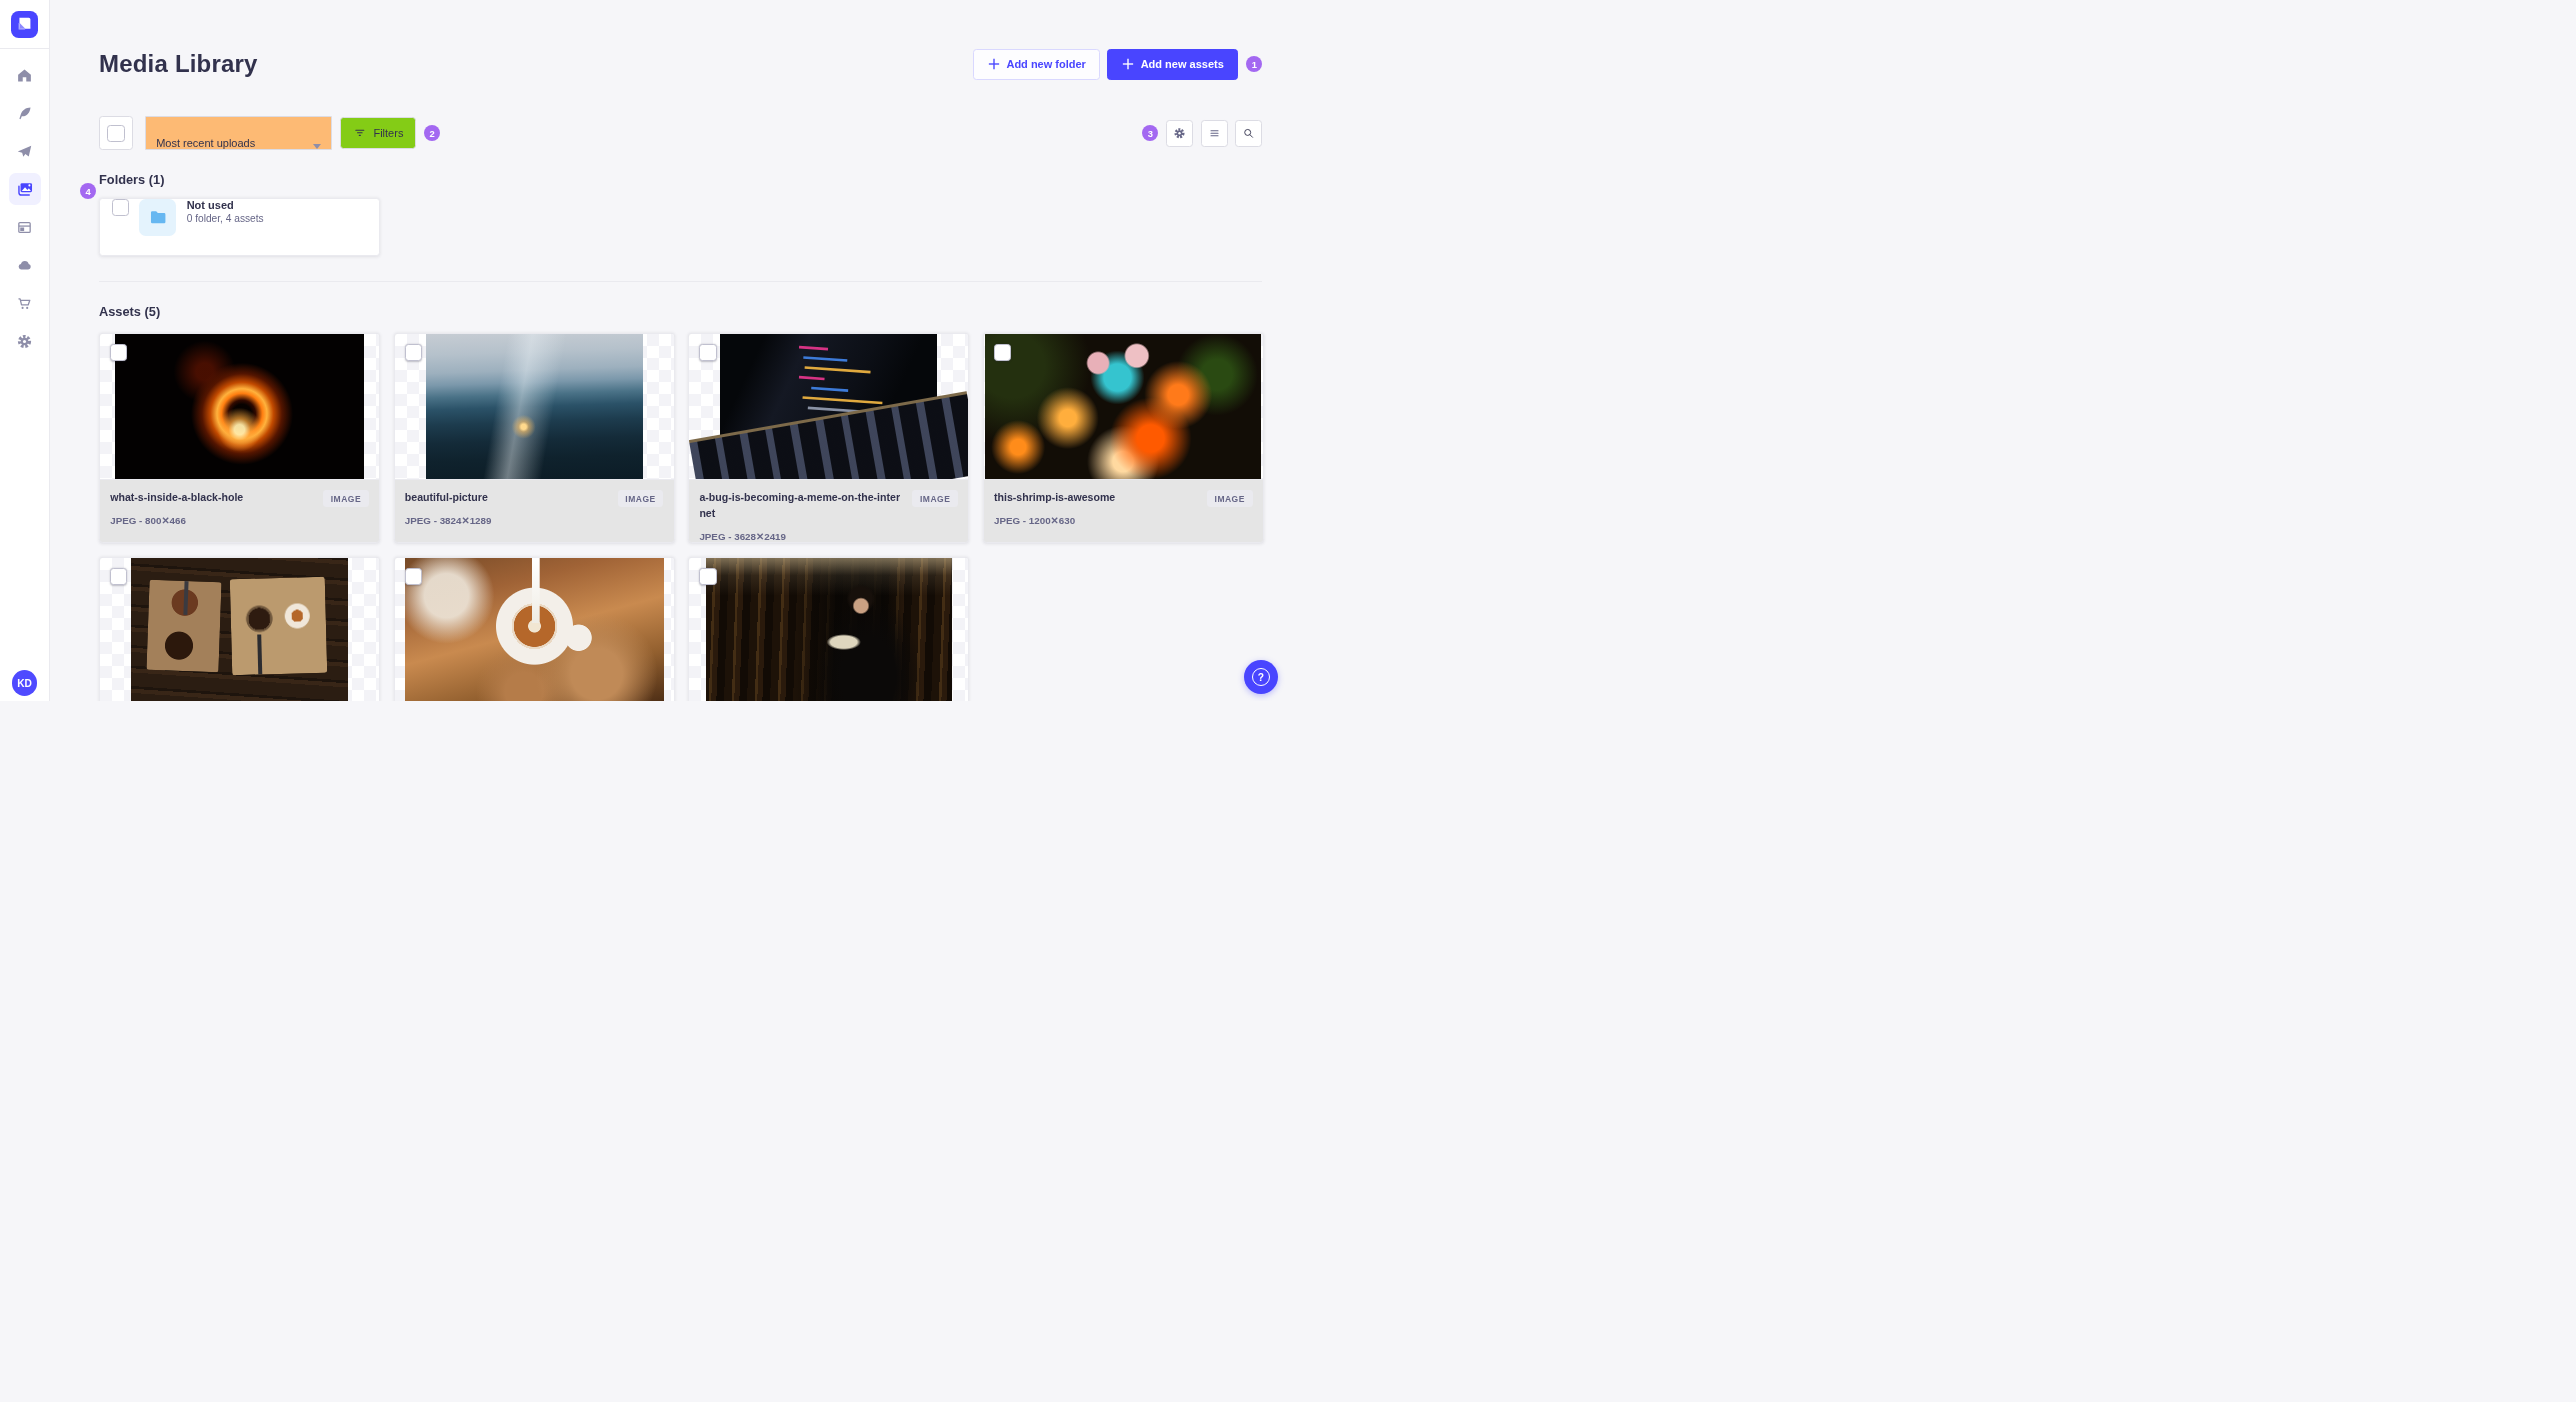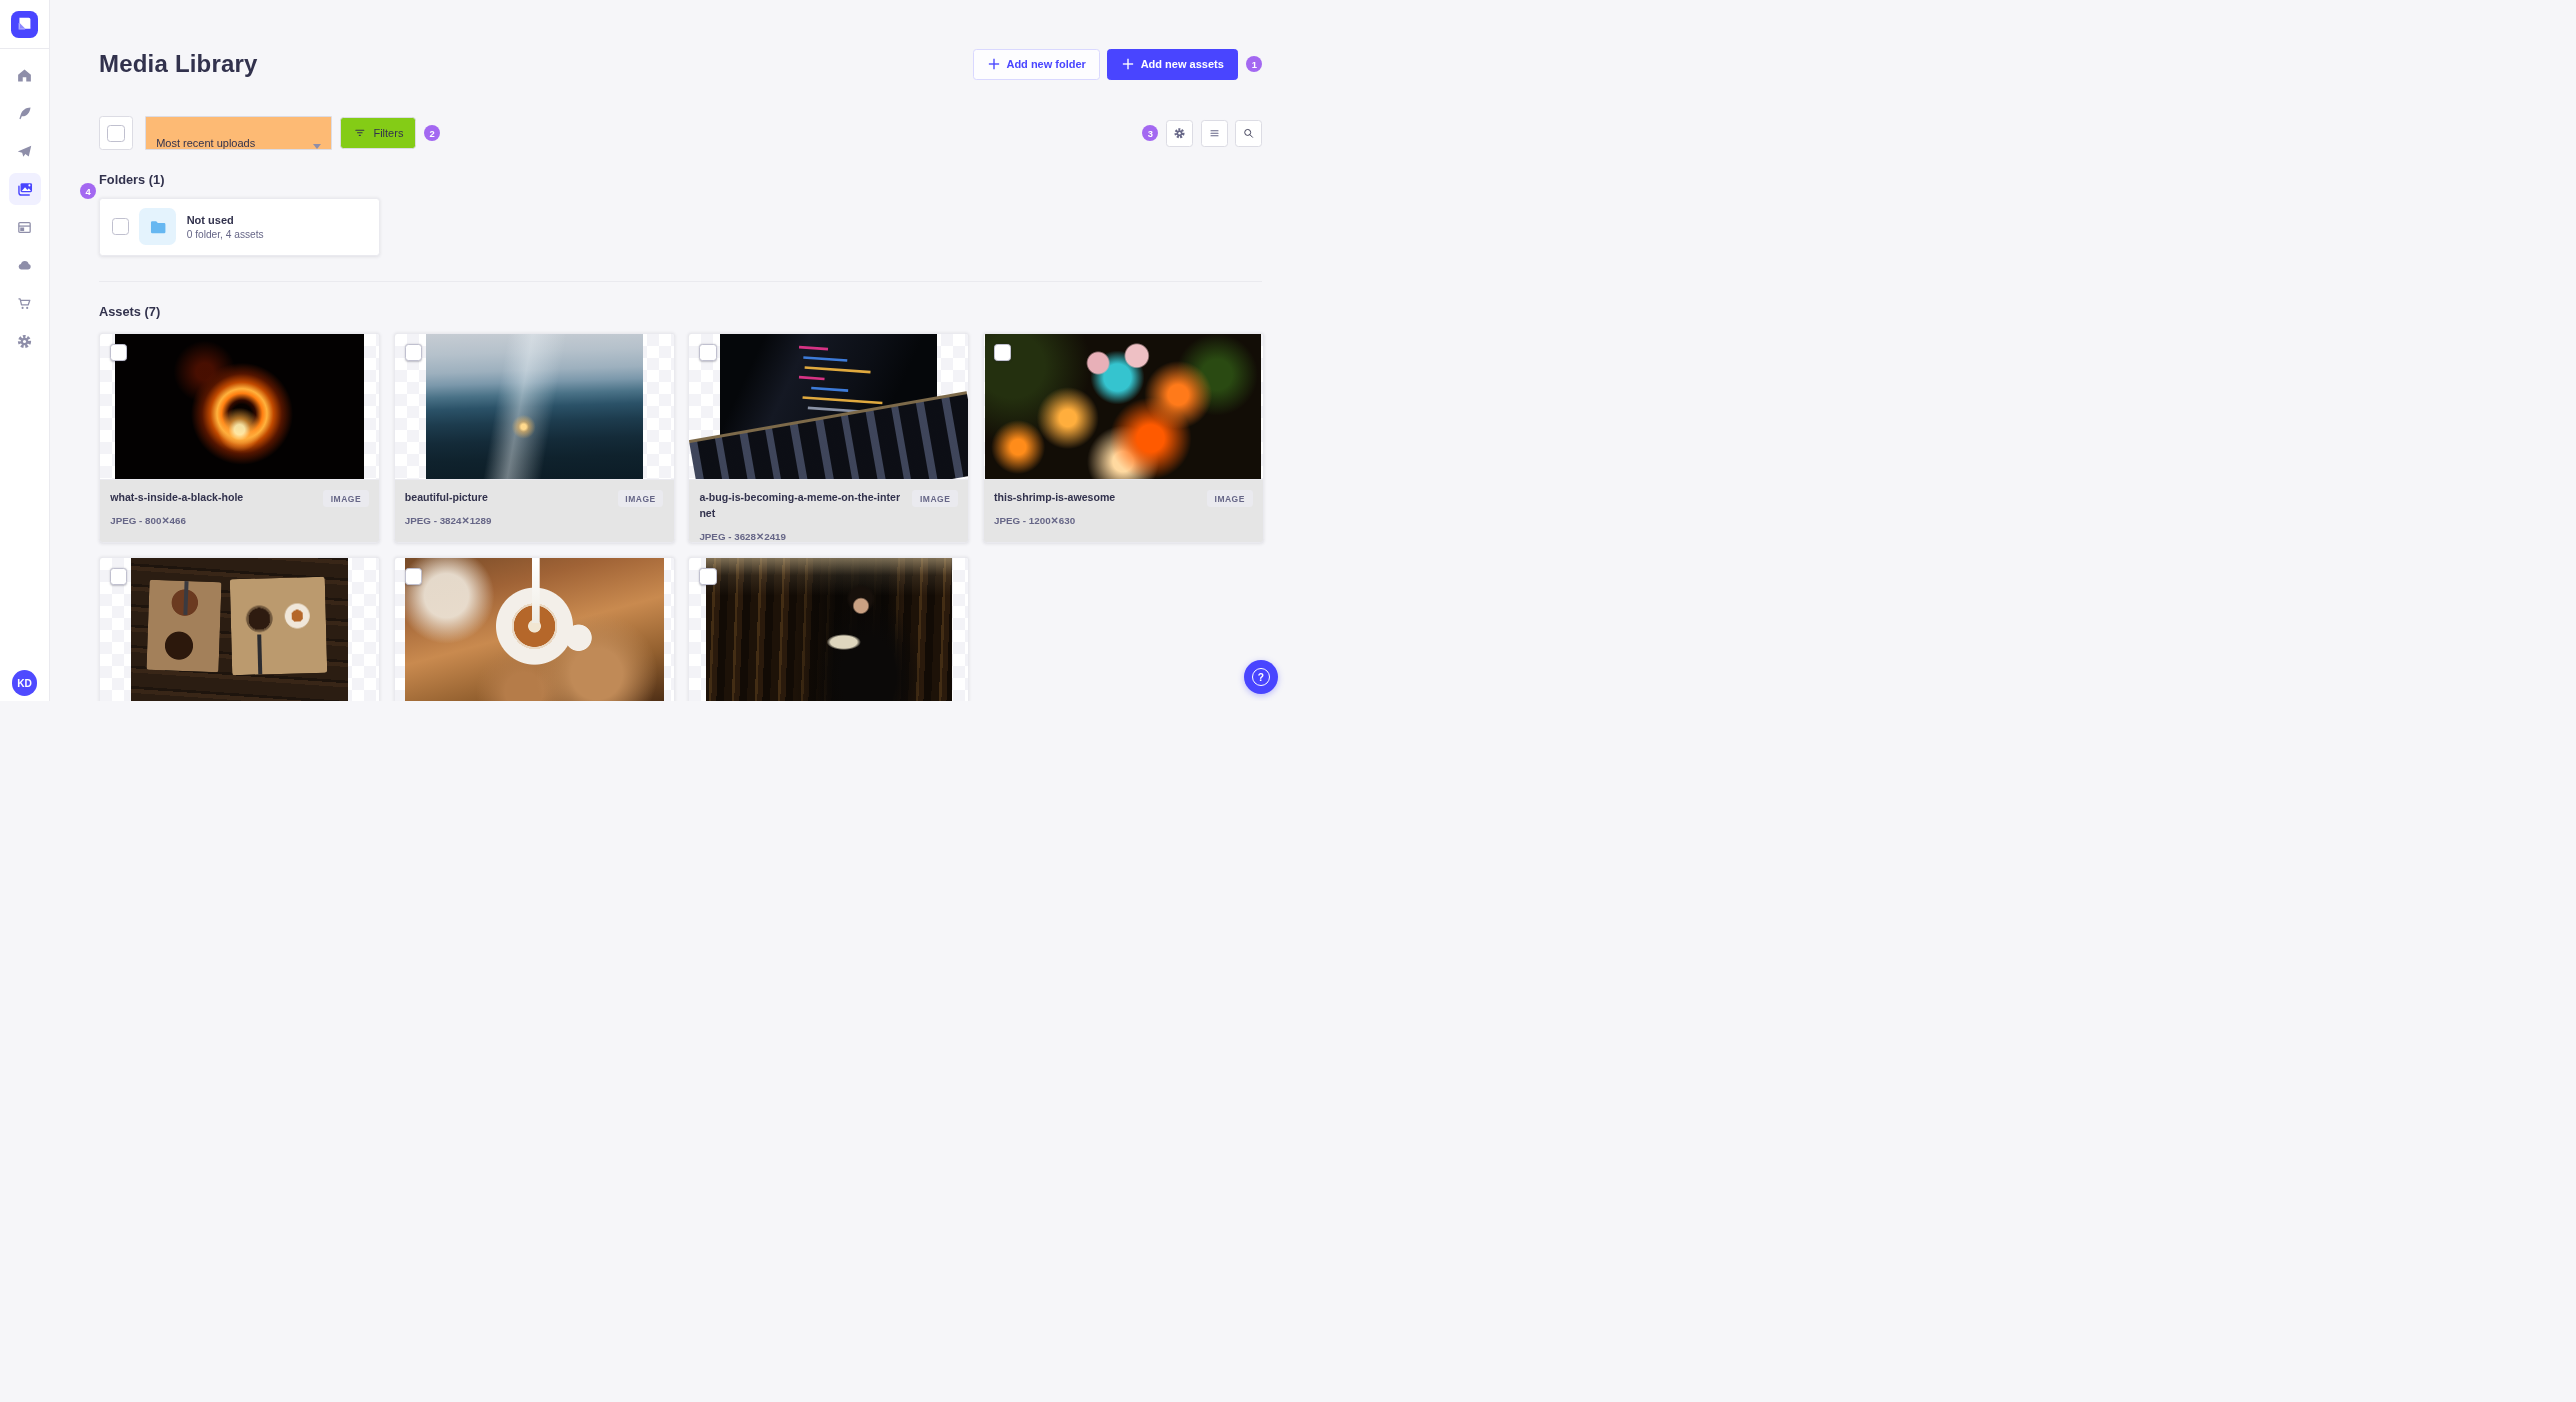--- a/index.html
+++ b/index.html
@@ -44,21 +44,21 @@
     border-top:5.1px solid #8e8ea9}
   .btn-filters{height:32px;background:#84cc16;border:0.9px solid #dcdce4;border-radius:3.4px;color:#32324d;
     display:flex;align-items:center;gap:6.8px;padding:0 12px;font-size:11px;font-weight:400;cursor:pointer;font-family:inherit}
   .icon-btn{width:27px;height:27px;background:#fff;border:0.9px solid #dcdce4;border-radius:3.4px;
     display:flex;align-items:center;justify-content:center;cursor:pointer}
   
   .folders-section{position:relative;margin-top:22px}
   .section-heading{font-size:12.8px;font-weight:700;color:#32324d}
   .folders-step{position:absolute;left:-19px;top:11px}
   .folder-card{margin-top:10.2px;width:281px;height:58px;background:#fff;border:0.9px solid #eaeaef;
-    border-radius:3.4px;box-shadow:0 0.9px 3.4px rgba(33,33,52,.1);display:flex;align-items:center;
+    border-radius:3.4px;box-shadow:0 0.9px 3.4px rgba(33,33,52,.1);display:flex;align-items:flex-start;
     padding:0 12px;gap:10.2px;box-sizing:border-box;cursor:pointer}
   .folder-icon-box{width:37px;height:37px;border-radius:6.8px;background:#e4f3fd;display:flex;
     align-items:center;justify-content:center;flex:none}
   .folder-name{font-size:11px;font-weight:700;color:#32324d}
   .folder-meta{font-size:10.2px;color:#666687;margin-top:2.6px}
   .rule{border:none;border-top:0.9px solid #eaeaef;margin:25.6px 0 0}
   
   .assets-section{margin-top:22px}
   .assets-grid{margin-top:13.6px;display:grid;grid-template-columns:repeat(4,281px);gap:13.6px}
   .asset-card{background:#e5e5e5;border:0.9px solid #eaeaef;border-radius:3.4px;
@@ -295,21 +295,21 @@
       <div>
         <div class="folder-name">Not used</div>
         <div class="folder-meta">0 folder, 4 assets</div>
       </div>
     </div>
   </section>
 
   <hr class="rule">
 
   <section class="assets-section">
-    <h2 class="section-heading">Assets (7)</h2>
+    <h2 class="section-heading">Assets (5)</h2>
     <div class="assets-grid">
         <div class="asset-card">
     <div class="thumb-wrap">
       <span class="card-check"></span>
       <div class="thumb art-blackhole" style="width: 249px;"></div>
     </div>
     <div class="card-info">
       <div>
         <div class="card-title">what-s-inside-a-black-hole</div>
         <div class="card-meta">JPEG - 800✕466</div>

